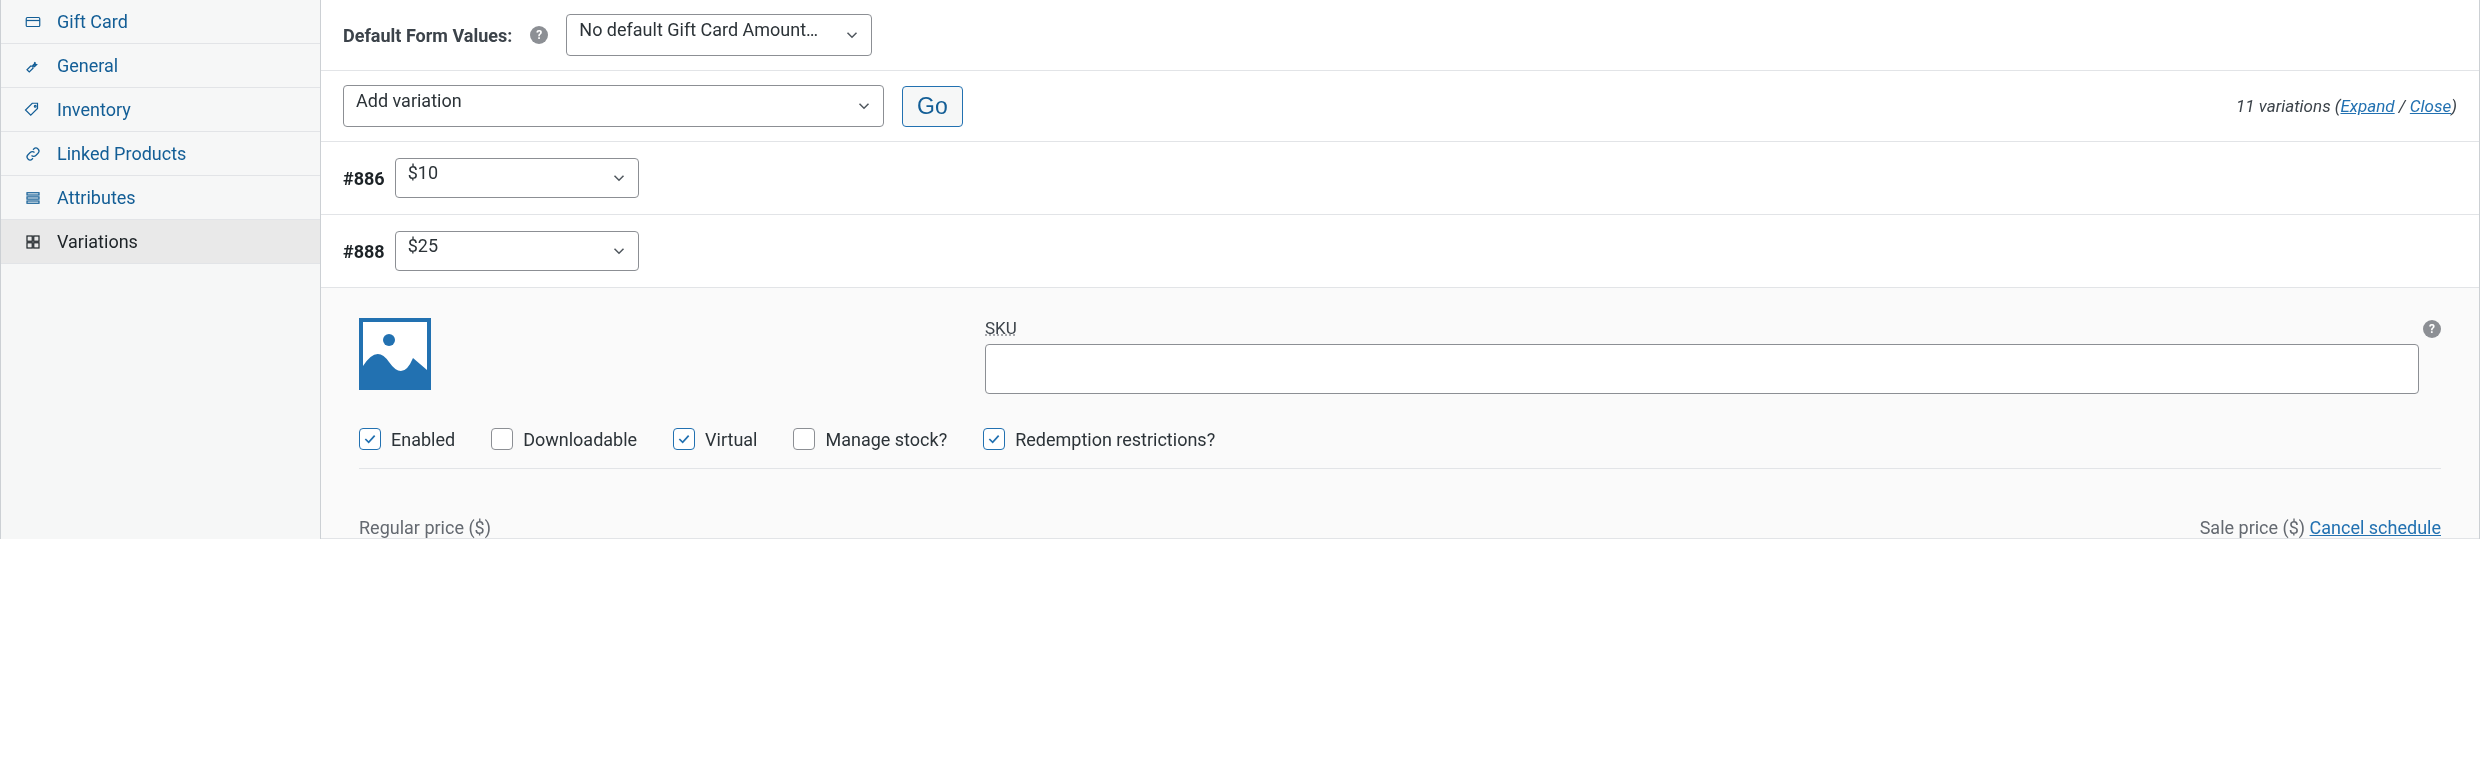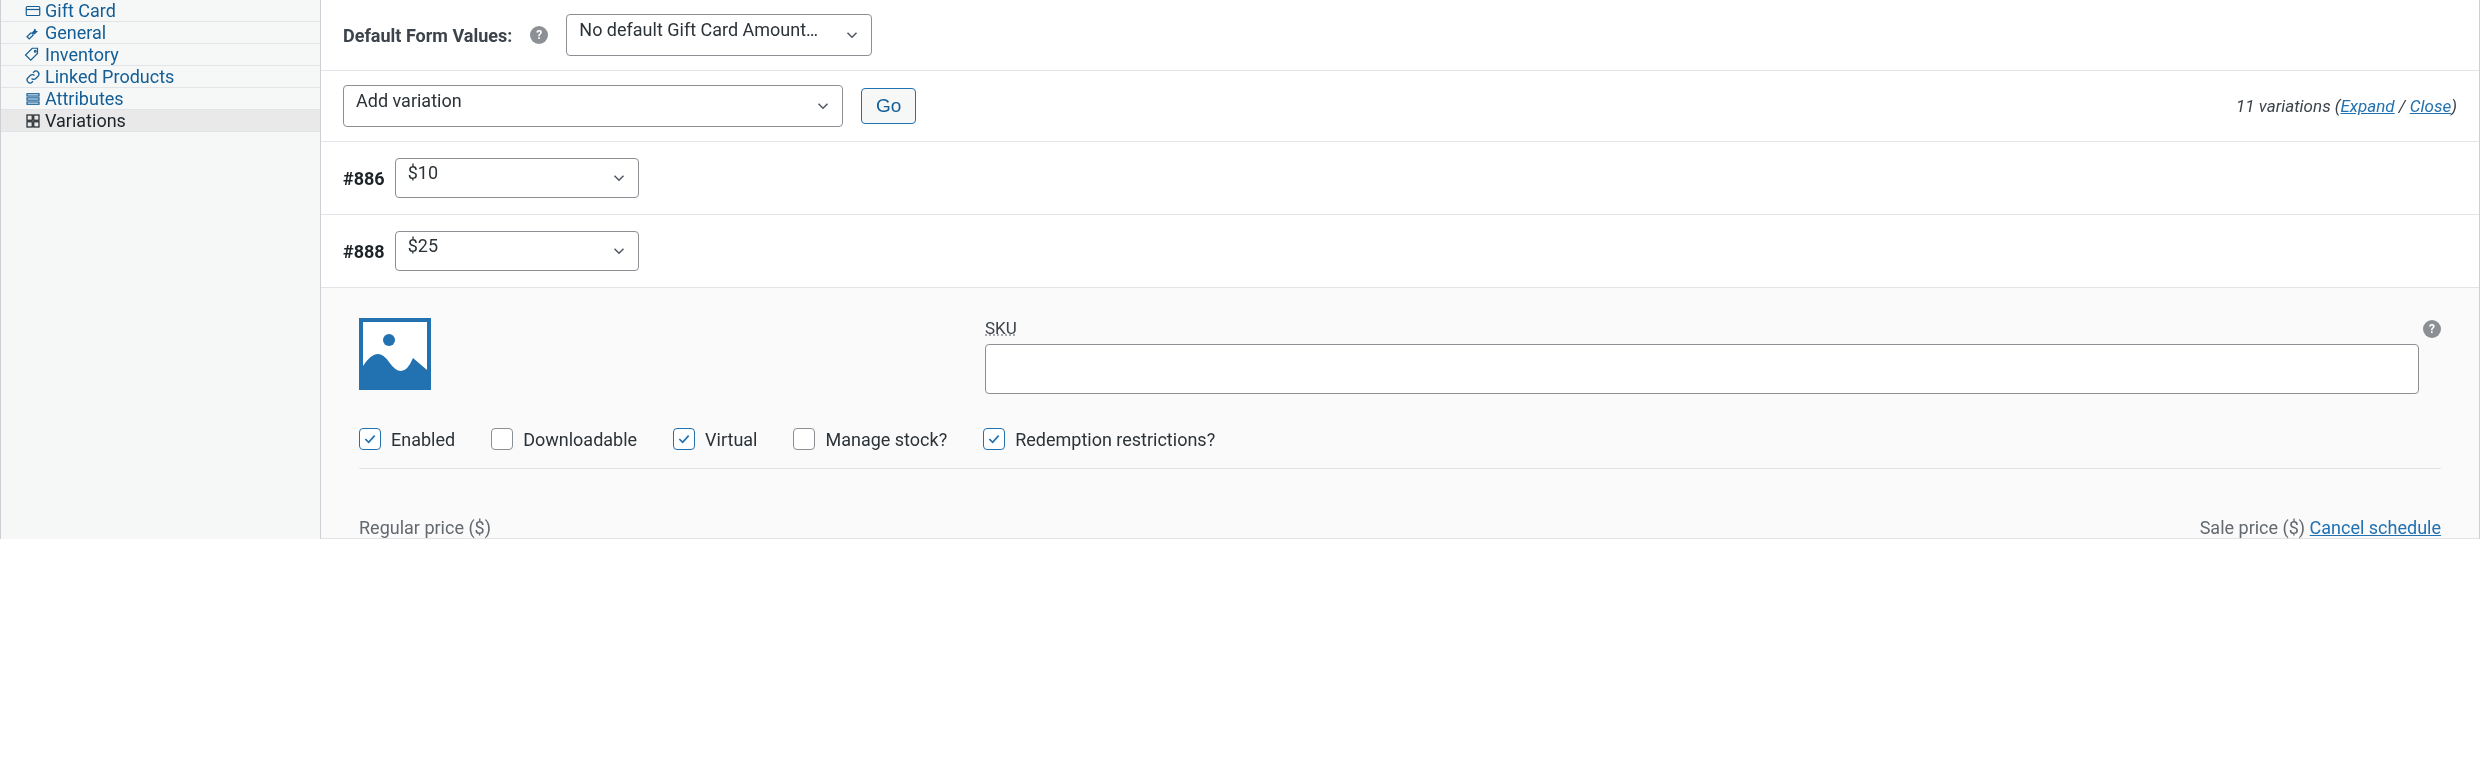--- a/index.html
+++ b/index.html
@@ -14,22 +14,22 @@
   .sidebar {
     width: 320px;
     background: #f6f7f7;
     border-right: 1px solid #ccd0d4;
   }
   .sidebar ul { list-style: none; }
   .sidebar li {
     border-bottom: 1px solid #e2e4e7;
     display: flex;
     align-items: center;
-    gap: 2px;
-    padding: 0 22px;
+    gap: 14px;
+    padding: 11px 22px;
     color: #135e96;
     cursor: pointer;
     font-size: 18px;
     background: #f6f7f7;
   }
   .sidebar li.active {
     background: #e9e9e9;
     color: #1d2327;
     font-weight: 400;
   }
@@ -71,21 +71,21 @@
     position: absolute; right: 8px; top: 50%; transform: translateY(-50%);
     color: #50575e;
     width: 22px; height: 22px; display:flex; align-items:center; justify-content:center;
   }
   .select .chev svg { width: 18px; height: 18px; fill: none; stroke: currentColor; stroke-width: 2; }
   .go-btn {
     border: 1px solid #2271b1;
     color: #135e96;
     background: #f6f7f7;
     padding: 6px 14px;
-    font-size: 19px;
+    font-size: 23px;
     border-radius: 4px;
     cursor: pointer;
   }
   .variations-meta {
     margin-left: auto;
     font-style: italic;
     color: #3c434a;
     font-size: 17px;
   }
   .variations-meta a { color: #2271b1; text-decoration: underline; cursor: pointer; }
@@ -251,21 +251,21 @@
         <span>No default Gift Card Amount…</span>
         <span class="chev">
             <svg viewBox="0 0 24 24">
               <polyline points="6 9 12 15 18 9"></polyline>
             </svg>
           </span>
       </div>
     </div>
 
     <div class="section">
-      <div class="select" style="width:500px">
+      <div class="select" style="width:541px">
         <span>Add variation</span>
         <span class="chev">
             <svg viewBox="0 0 24 24">
               <polyline points="6 9 12 15 18 9"></polyline>
             </svg>
           </span>
       </div>
       <button class="go-btn">Go</button>
       <div class="variations-meta">
         <span>11 variations</span>

